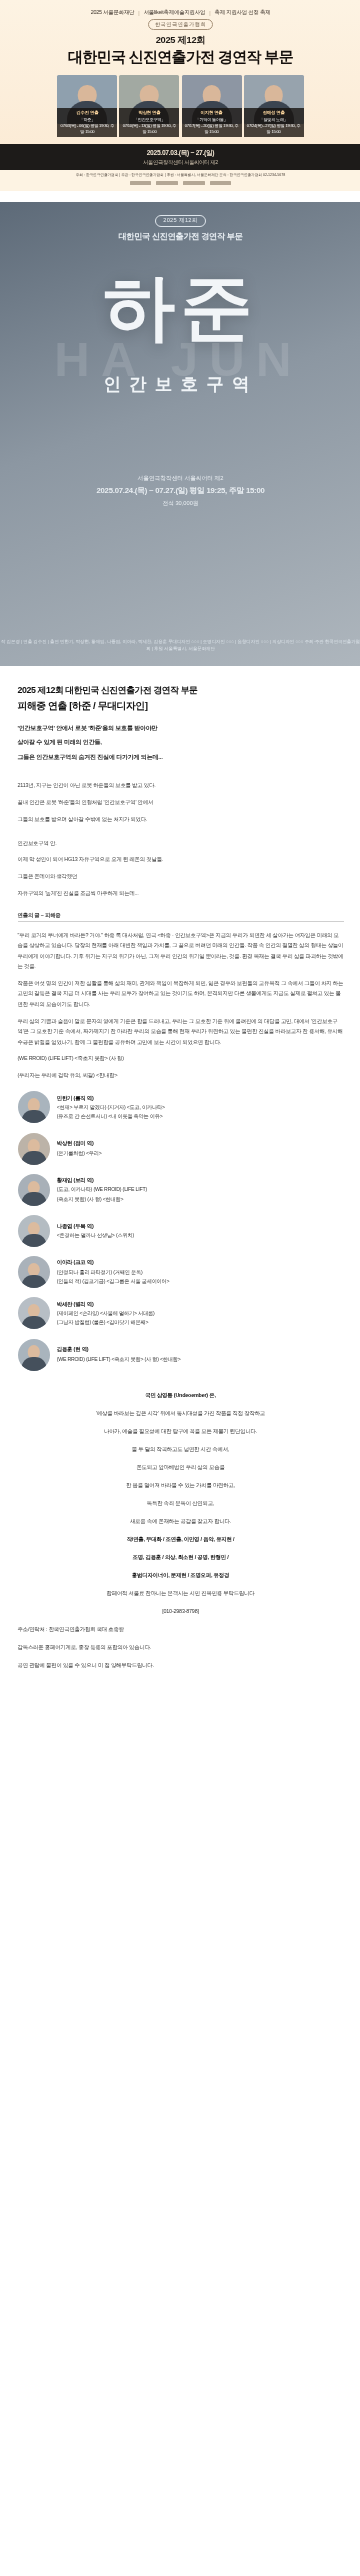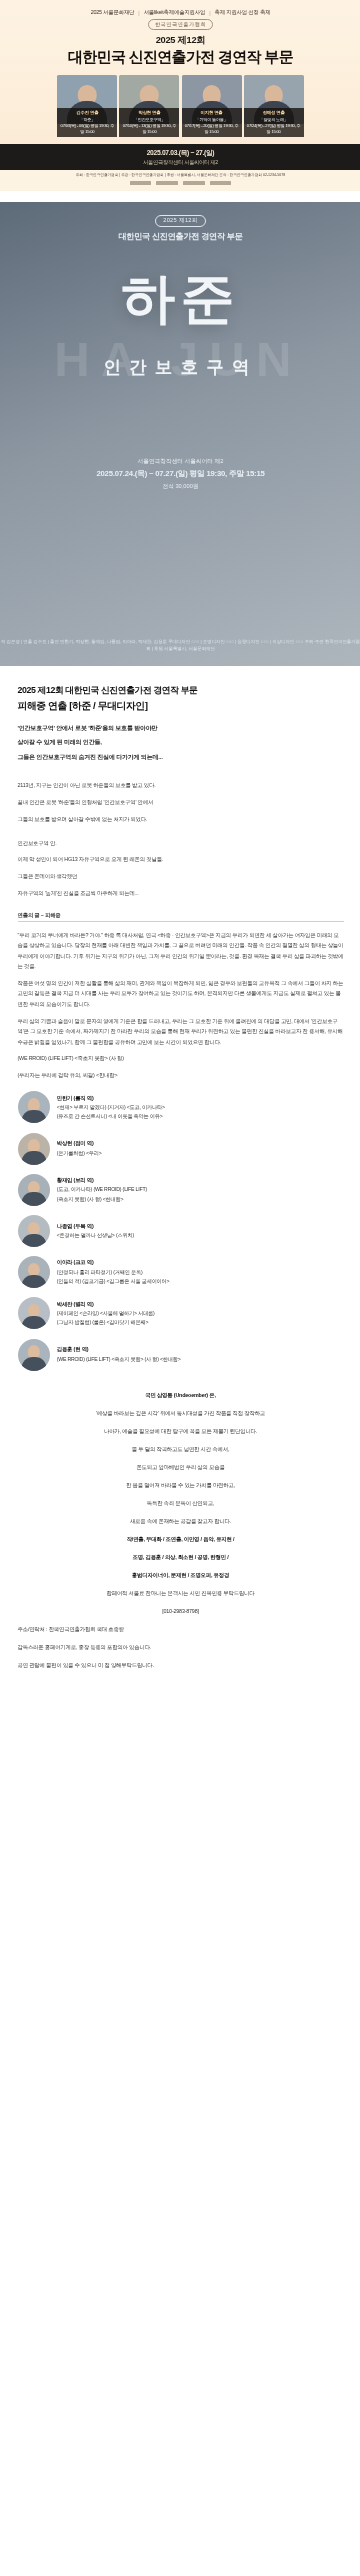--- a/index.html
+++ b/index.html
@@ -91,21 +91,21 @@
   .p2-header {
     text-align: center; padding-top: 13.4px; color: #e8eef3;
   }
   .p2-h1 {
     display: inline-block; border: 0.5px solid #dfe6ec; border-radius: 6.2px;
     font-size: 5.7px; padding: 1px 7.2px; letter-spacing: 0.3px;
   }
   .p2-h2 { font-size: 8.2px; font-weight: bold; margin-top: 4.1px; letter-spacing: -0.3px; }
   .p2-big {
     text-align: center; margin-top: 31px;
-    font-size: 54px; font-weight: bold; color: #f2f5f8;
+    font-size: 72px; font-weight: bold; color: #f2f5f8;
     letter-spacing: 5.2px; line-height: .95;
     text-shadow: 0 3.1px 14.4px rgba(0,0,0,.22);
   }
   .p2-ghost {
     position: absolute; left: 0; right: 4px; top: 129px;
     text-align: center; font-size: 49px; font-weight: bold;
     color: rgba(255,255,255,.13); letter-spacing: 11.3px;
   }
   .p2-zone {
     text-align: center; margin-top: 30px;
@@ -265,21 +265,21 @@
 <section class="poster2">
   <div class="p2-header">
     <div><span class="p2-h1">2025 제12회</span></div>
     <div class="p2-h2">대한민국 신진연출가전 경연작 부문</div>
   </div>
   <div class="p2-ghost">HA JUN</div>
   <div class="p2-big">하준</div>
   <div class="p2-zone">인간보호구역</div>
   <div class="p2-info">
     <div>서울연극창작센터 서울씨어터 제2</div>
-    <div class="big">2025.07.24.(목) ~ 07.27.(일) 평일 19:30, 주말 15:15</div>
+    <div class="big">2025.07.24.(목) ~ 07.27.(일) 평일 19:25, 주말 15:00</div>
     <div>전석 30,000원</div>
   </div>
   <div class="p2-credits">작 김은경 | 연출 김수진 | 출연 민한기, 박상현, 황재임, 나종엽, 이아라, 박세찬, 김용훈
 무대디자인 ○○○ | 조명디자인 ○○○ | 음향디자인 ○○○ | 의상디자인 ○○○
 주최·주관 한국연극연출가협회  |  후원 서울특별시, 서울문화재단</div>
 </section>
 
 <main class="wrap">
   <h1 class="main-title">2025 제12회 대한민국 신진연출가전 경연작 부문</h1>
   <h2 class="sub-title">피해중 연출 [하준 / 무대디자인]</h2>

